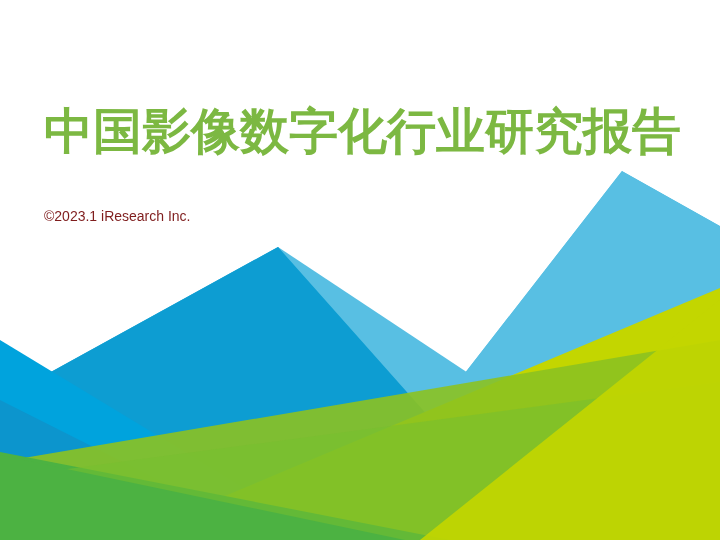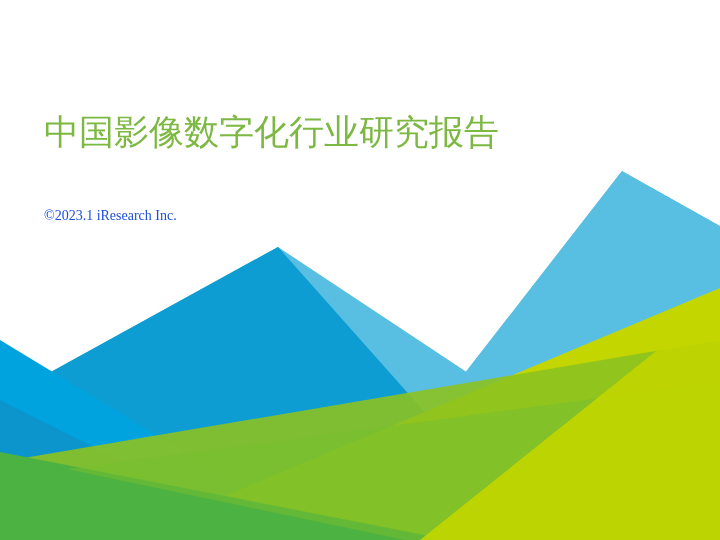--- a/index.html
+++ b/index.html
@@ -50,39 +50,39 @@
     line-height: 14px;
     white-space: nowrap;
     font-family: "DejaVu Sans", "Liberation Sans", sans-serif;
   }
 
   
   #main-title {
     position: absolute;
     left: 44px;
     top: 104px;
-    font-size: 35px;
+    font-size: 49px;
     line-height: 56px;
-    font-weight: normal;
+    font-weight: bold;
     color: #7cb842;
     letter-spacing: 0px;
     white-space: nowrap;
     font-family: "DejaVu Sans", "Liberation Sans", sans-serif;
   }
 
   
   #copyright {
     position: absolute;
     left: 44px;
     top: 207px;
     font-size: 14px;
     line-height: 18px;
-    color: #1d4ed8;
+    color: #7f1d1d;
     white-space: nowrap;
-    font-family: Liberation Serif, serif;
+    font-family: Liberation Sans, sans-serif;
   }
 </style>
 </head>
 <body>
 
 <div id="slide">
 
   <svg id="bg-art" viewBox="0 0 720 540" preserveAspectRatio="none" aria-hidden="true">
 
     <polygon points="622,171 720,226 720,540 0,540 0,400 278,247" fill="#58bfe3"></polygon>

